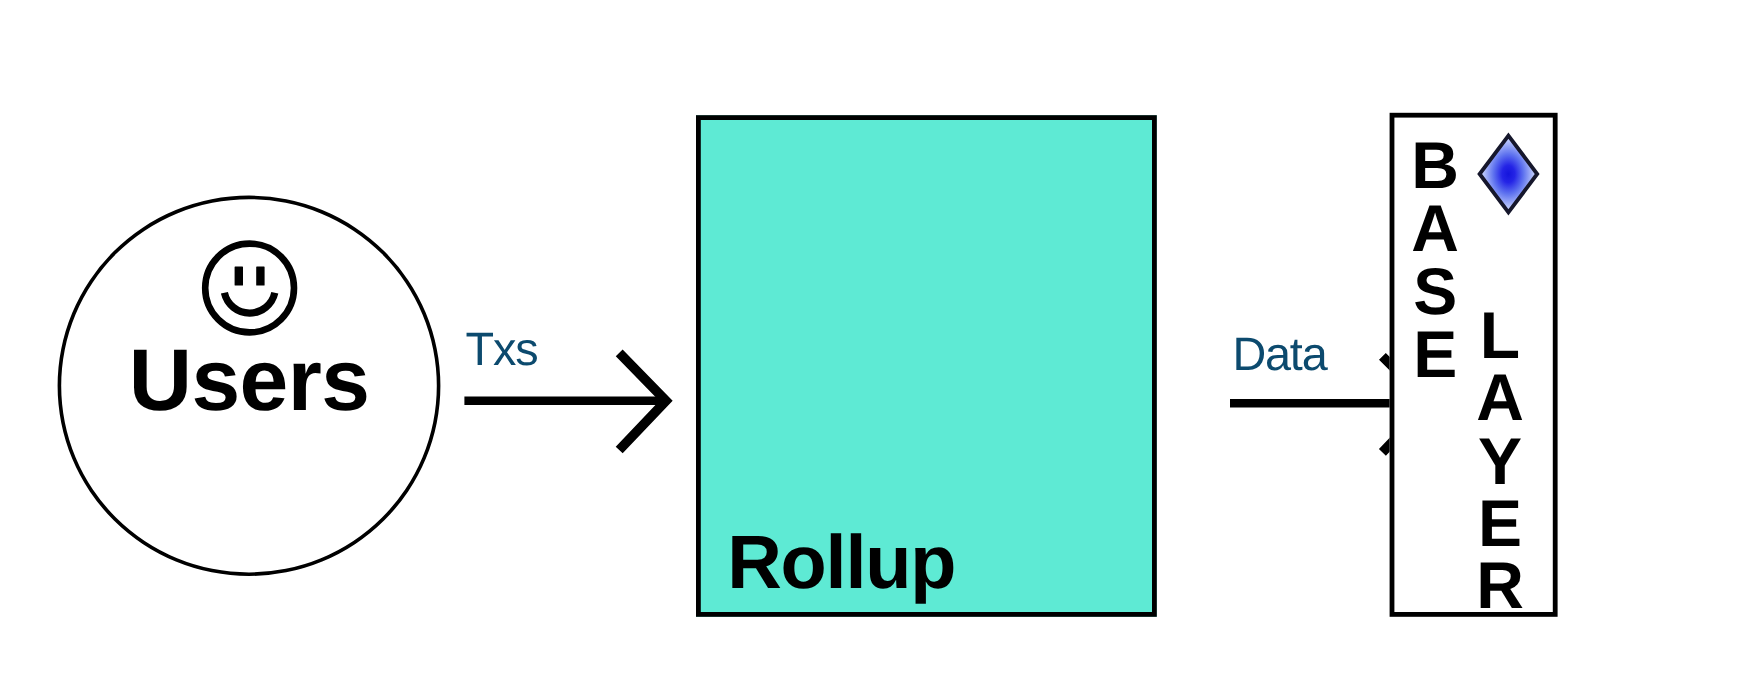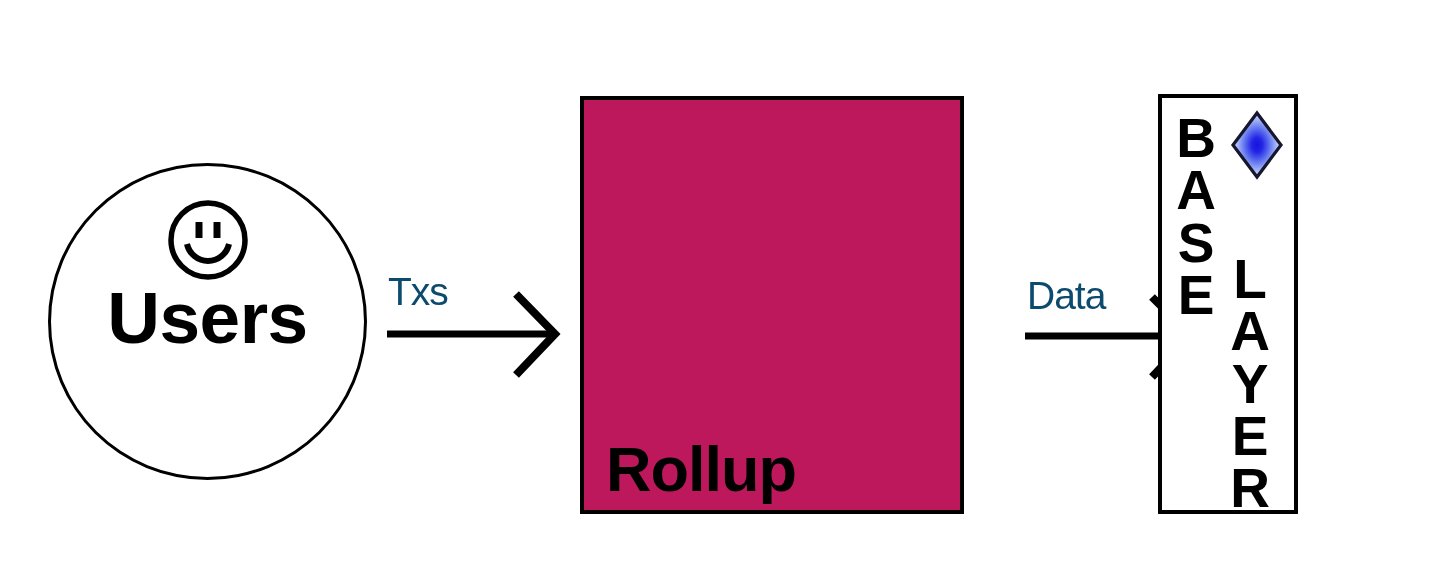--- a/index.html
+++ b/index.html
@@ -99,21 +99,21 @@
   }
 
   
   #rollup-node {
     position: absolute;
     left: 580px;
     top: 96px;
     width: 384px;
     height: 418px;
     border: 4px solid #000000;
-    background: #be185d;
+    background: #5eead4;
     box-sizing: border-box;
   }
   #rollup-label {
     position: absolute;
     left: 22px;
     bottom: 4px;
     font-size: 63px;
     font-weight: bold;
     line-height: 1.14;
     color: #000000;

